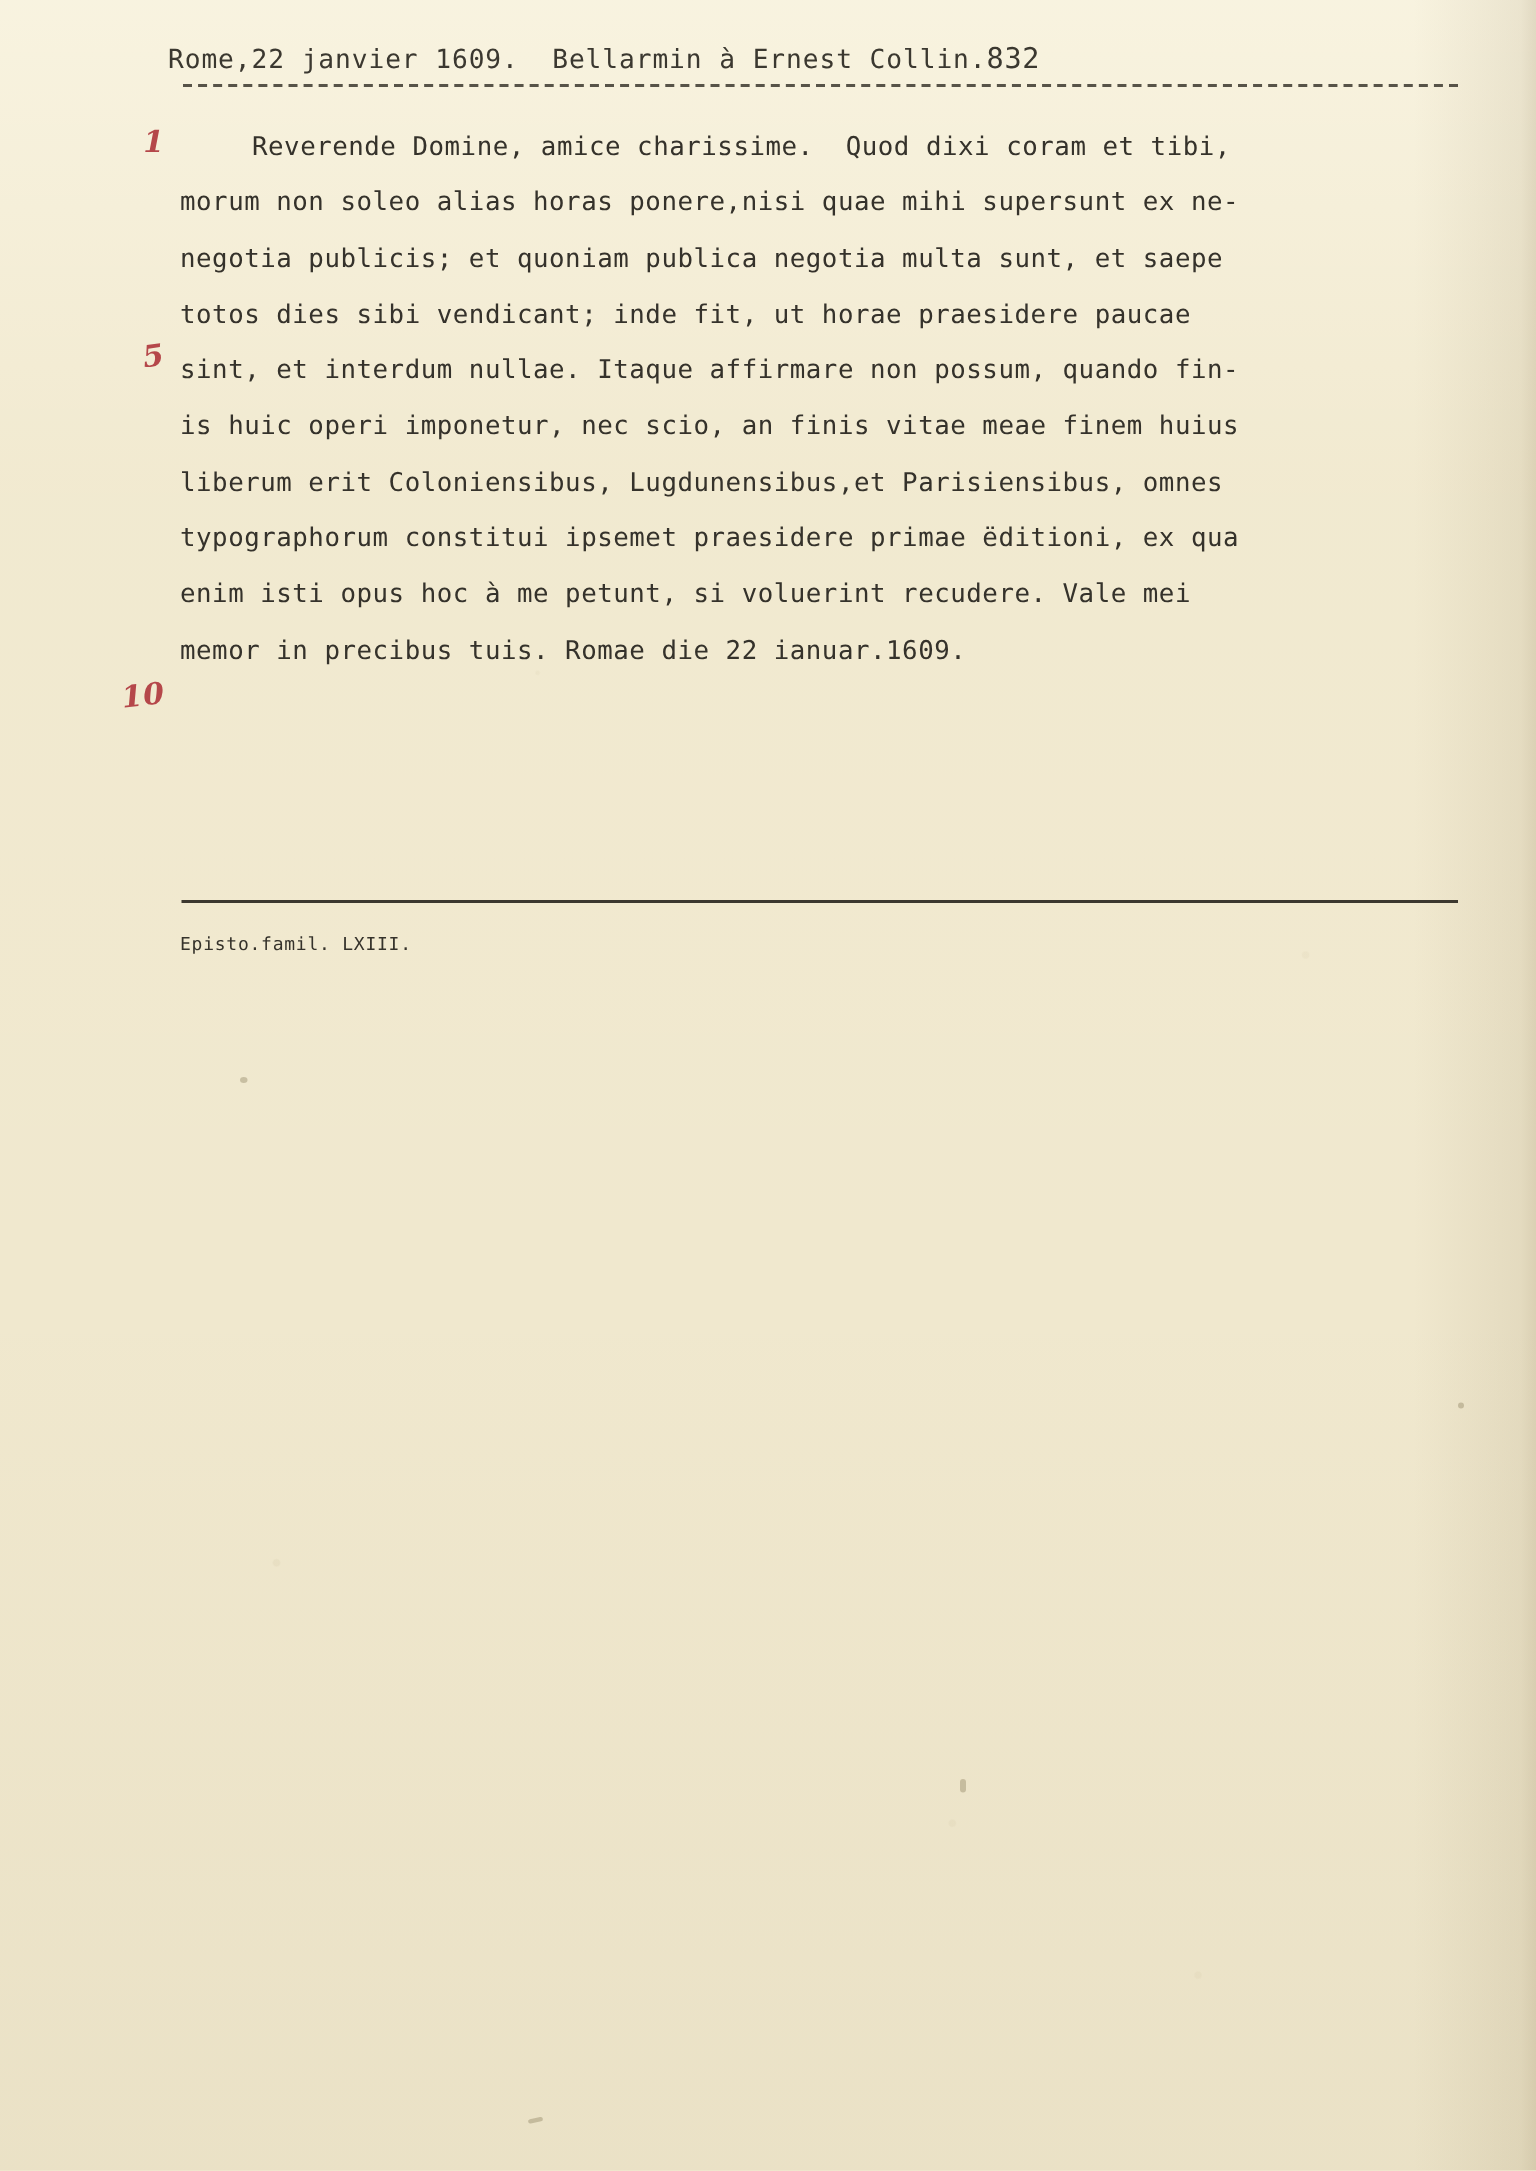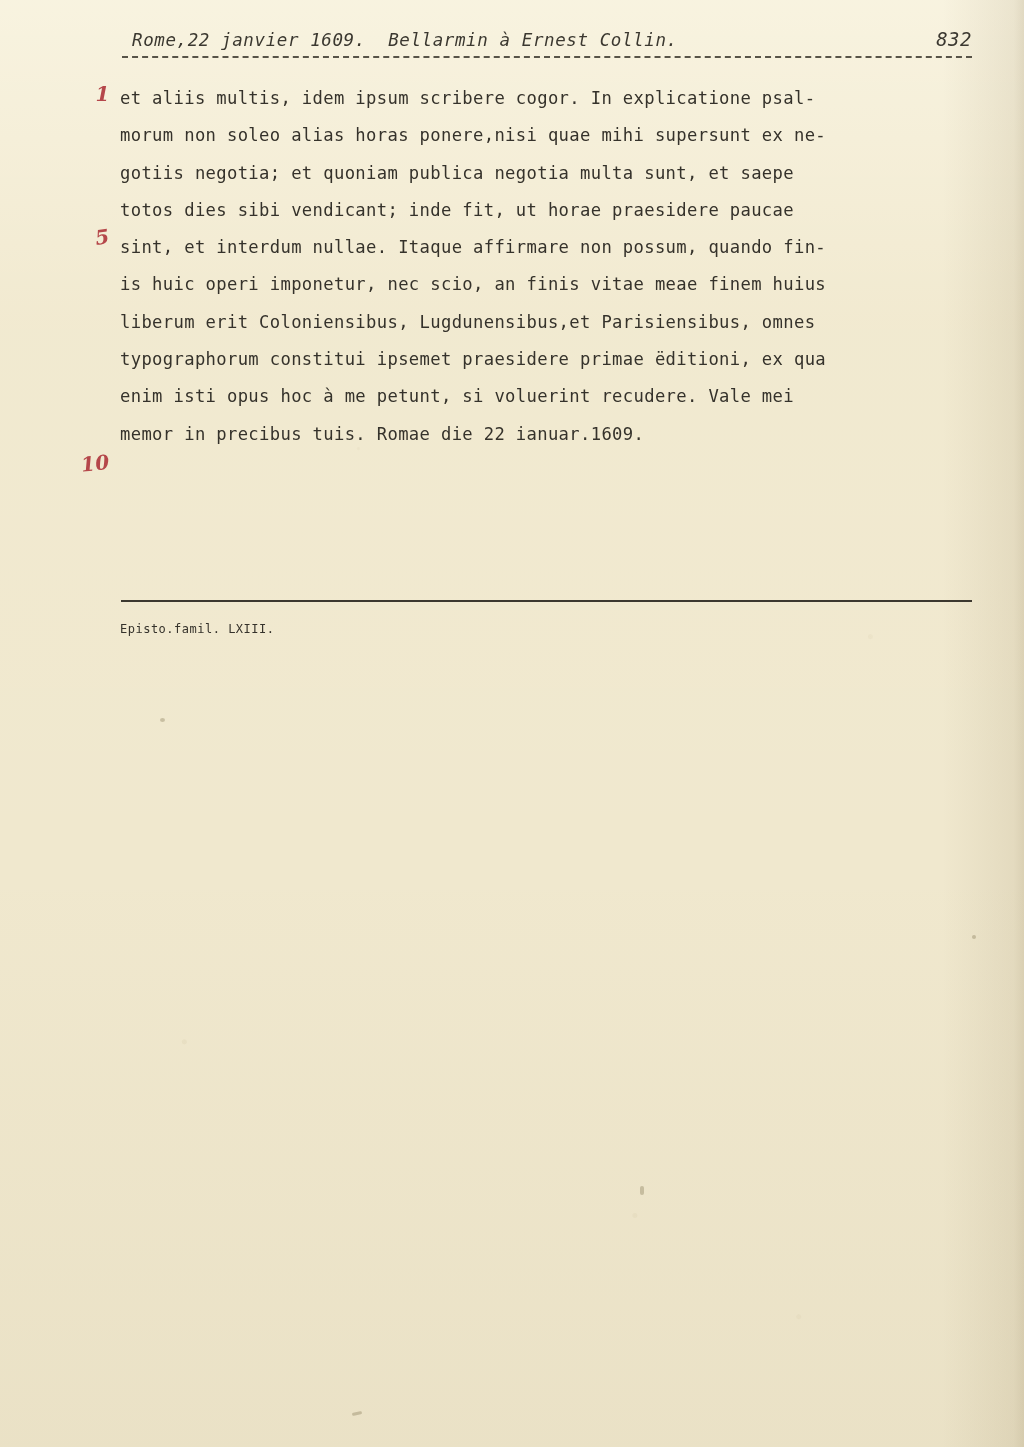--- a/index.html
+++ b/index.html
@@ -36,27 +36,26 @@
   }
 
   .content {
     position: absolute;
     left: 0; top: 0; right: 0; bottom: 0;
   }
 
   
   .header {
     position: absolute;
-    left: 132px;
+    left: 112px;
     top: 28px;
     right: 52px;
     display: flex;
     align-items: baseline;
-    justify-content: space-between;
-    font-style: italic;
+    justify-content: flex-start;
   }
   .header-title {
     font-size: 17.5px;
     letter-spacing: 0.6px;
     color: #3b3830;
     white-space: pre;
   }
   .header-page {
     font-size: 19px;
     letter-spacing: 0.5px;
@@ -148,23 +147,23 @@
       <div class="header-page">832</div>
     </div>
 
     <div class="dashed-rule"></div>
 
     <div class="marginal m1">1</div>
     <div class="marginal m5">5</div>
     <div class="marginal m10">10</div>
 
     <div class="body-text">
-      <div class="line">et aliis multis, idem ipsum scribere cogor. In explicatione psal-</div>
+      <div class="line indent">Reverende Domine, amice charissime.  Quod dixi coram et tibi,</div>
       <div class="line">morum non soleo alias horas ponere,nisi quae mihi supersunt ex ne-</div>
-      <div class="line">gotiis negotia; et quoniam publica negotia multa sunt, et saepe</div>
+      <div class="line">negotia publicis; et quoniam publica negotia multa sunt, et saepe</div>
       <div class="line">totos dies sibi vendicant; inde fit, ut horae praesidere paucae</div>
       <div class="line">sint, et interdum nullae. Itaque affirmare non possum, quando fin-</div>
       <div class="line">is huic operi imponetur, nec scio, an finis vitae meae finem huius</div>
       <div class="line">liberum erit Coloniensibus, Lugdunensibus,et Parisiensibus, omnes</div>
       <div class="line">typographorum constitui ipsemet praesidere primae ëditioni, ex qua</div>
       <div class="line">enim isti opus hoc à me petunt, si voluerint recudere. Vale mei</div>
       <div class="line">memor in precibus tuis. Romae die 22 ianuar.1609.</div>
     </div>
 
     <div class="solid-rule"></div>

